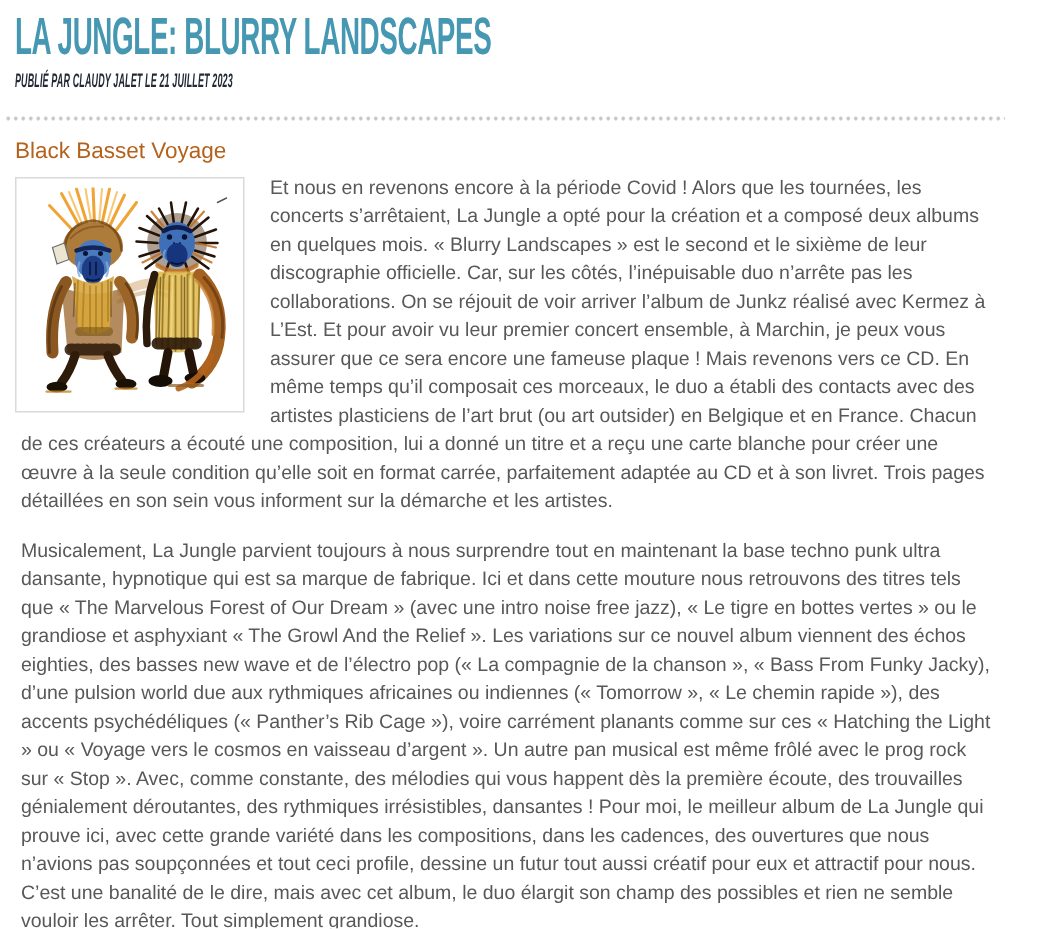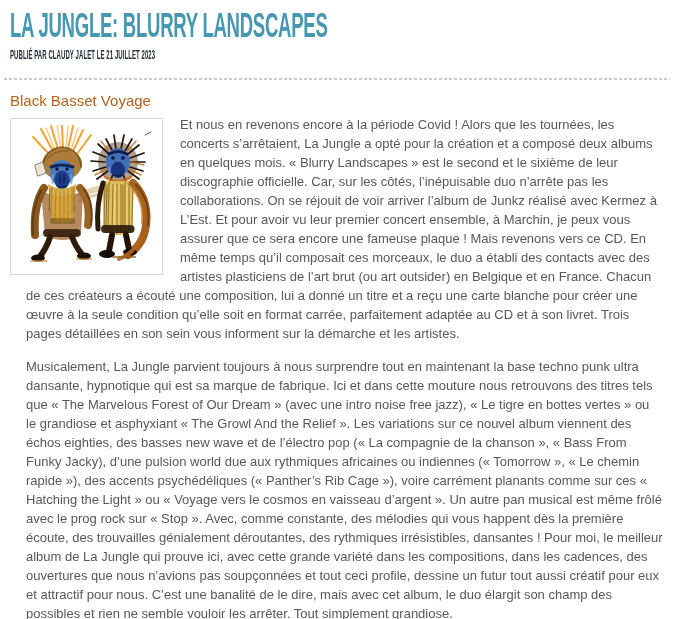--- a/index.html
+++ b/index.html
@@ -23,20 +23,21 @@
     letter-spacing:-0.5px;
     color:#4697b1;
     transform:scaleX(0.53);
     transform-origin:0 50%;
     white-space:nowrap;
   }
   .byline {
     margin-top:4px;
     line-height:14px; height:14px;
     white-space:nowrap;
+    font-style:italic;
   }
   .byline .condensed {
     display:inline-block;
     font-size:13px; font-weight:700;
     letter-spacing:0.2px;
     color:#222a35;
     transform:scaleX(0.46);
     transform-origin:0 50%;
     white-space:nowrap;
   }
@@ -51,21 +52,21 @@
   }
   .record-label {
     margin-top:11px;
     font-size:15px;
     line-height:18px;
     color:#b4611c;
     cursor:pointer;
   }
   .article { margin-top:5px; }
   .article p {
-    margin:0 0 14px 16px;
+    margin:0 0 14px 4px;
     font-size:13px;
     line-height:19px;
     color:#58585a;
   }
   .album-figure {
     float:left;
     margin:3px 17px 10px 0;
     padding:6px;
     border:1px solid #d9d9d9;
     background:#ffffff;

